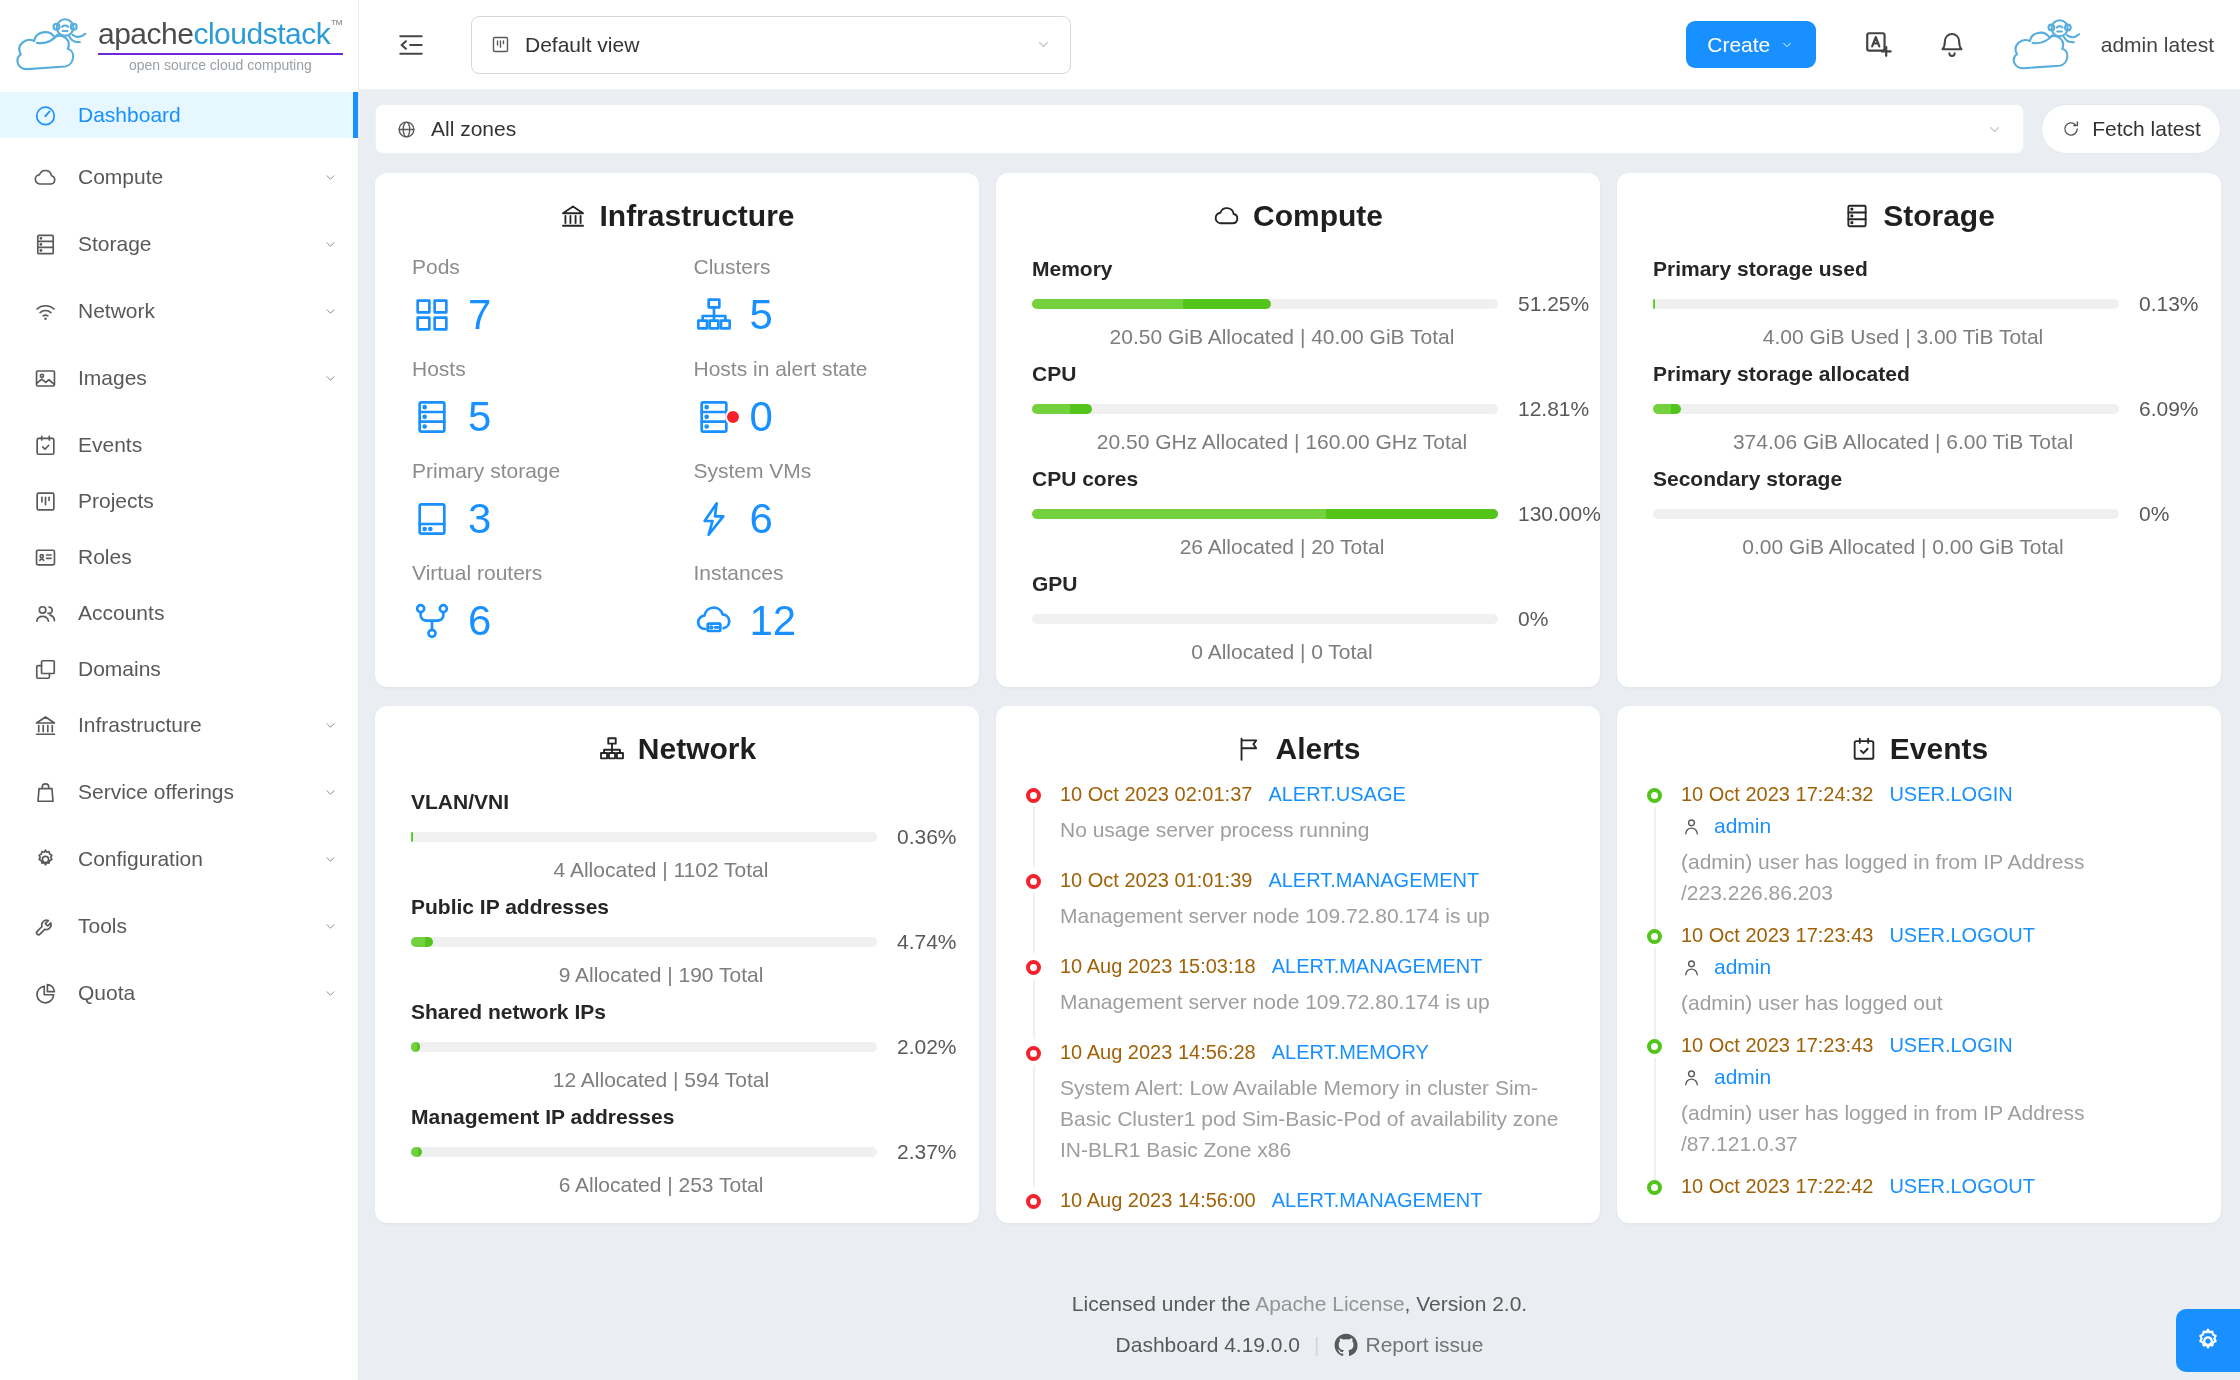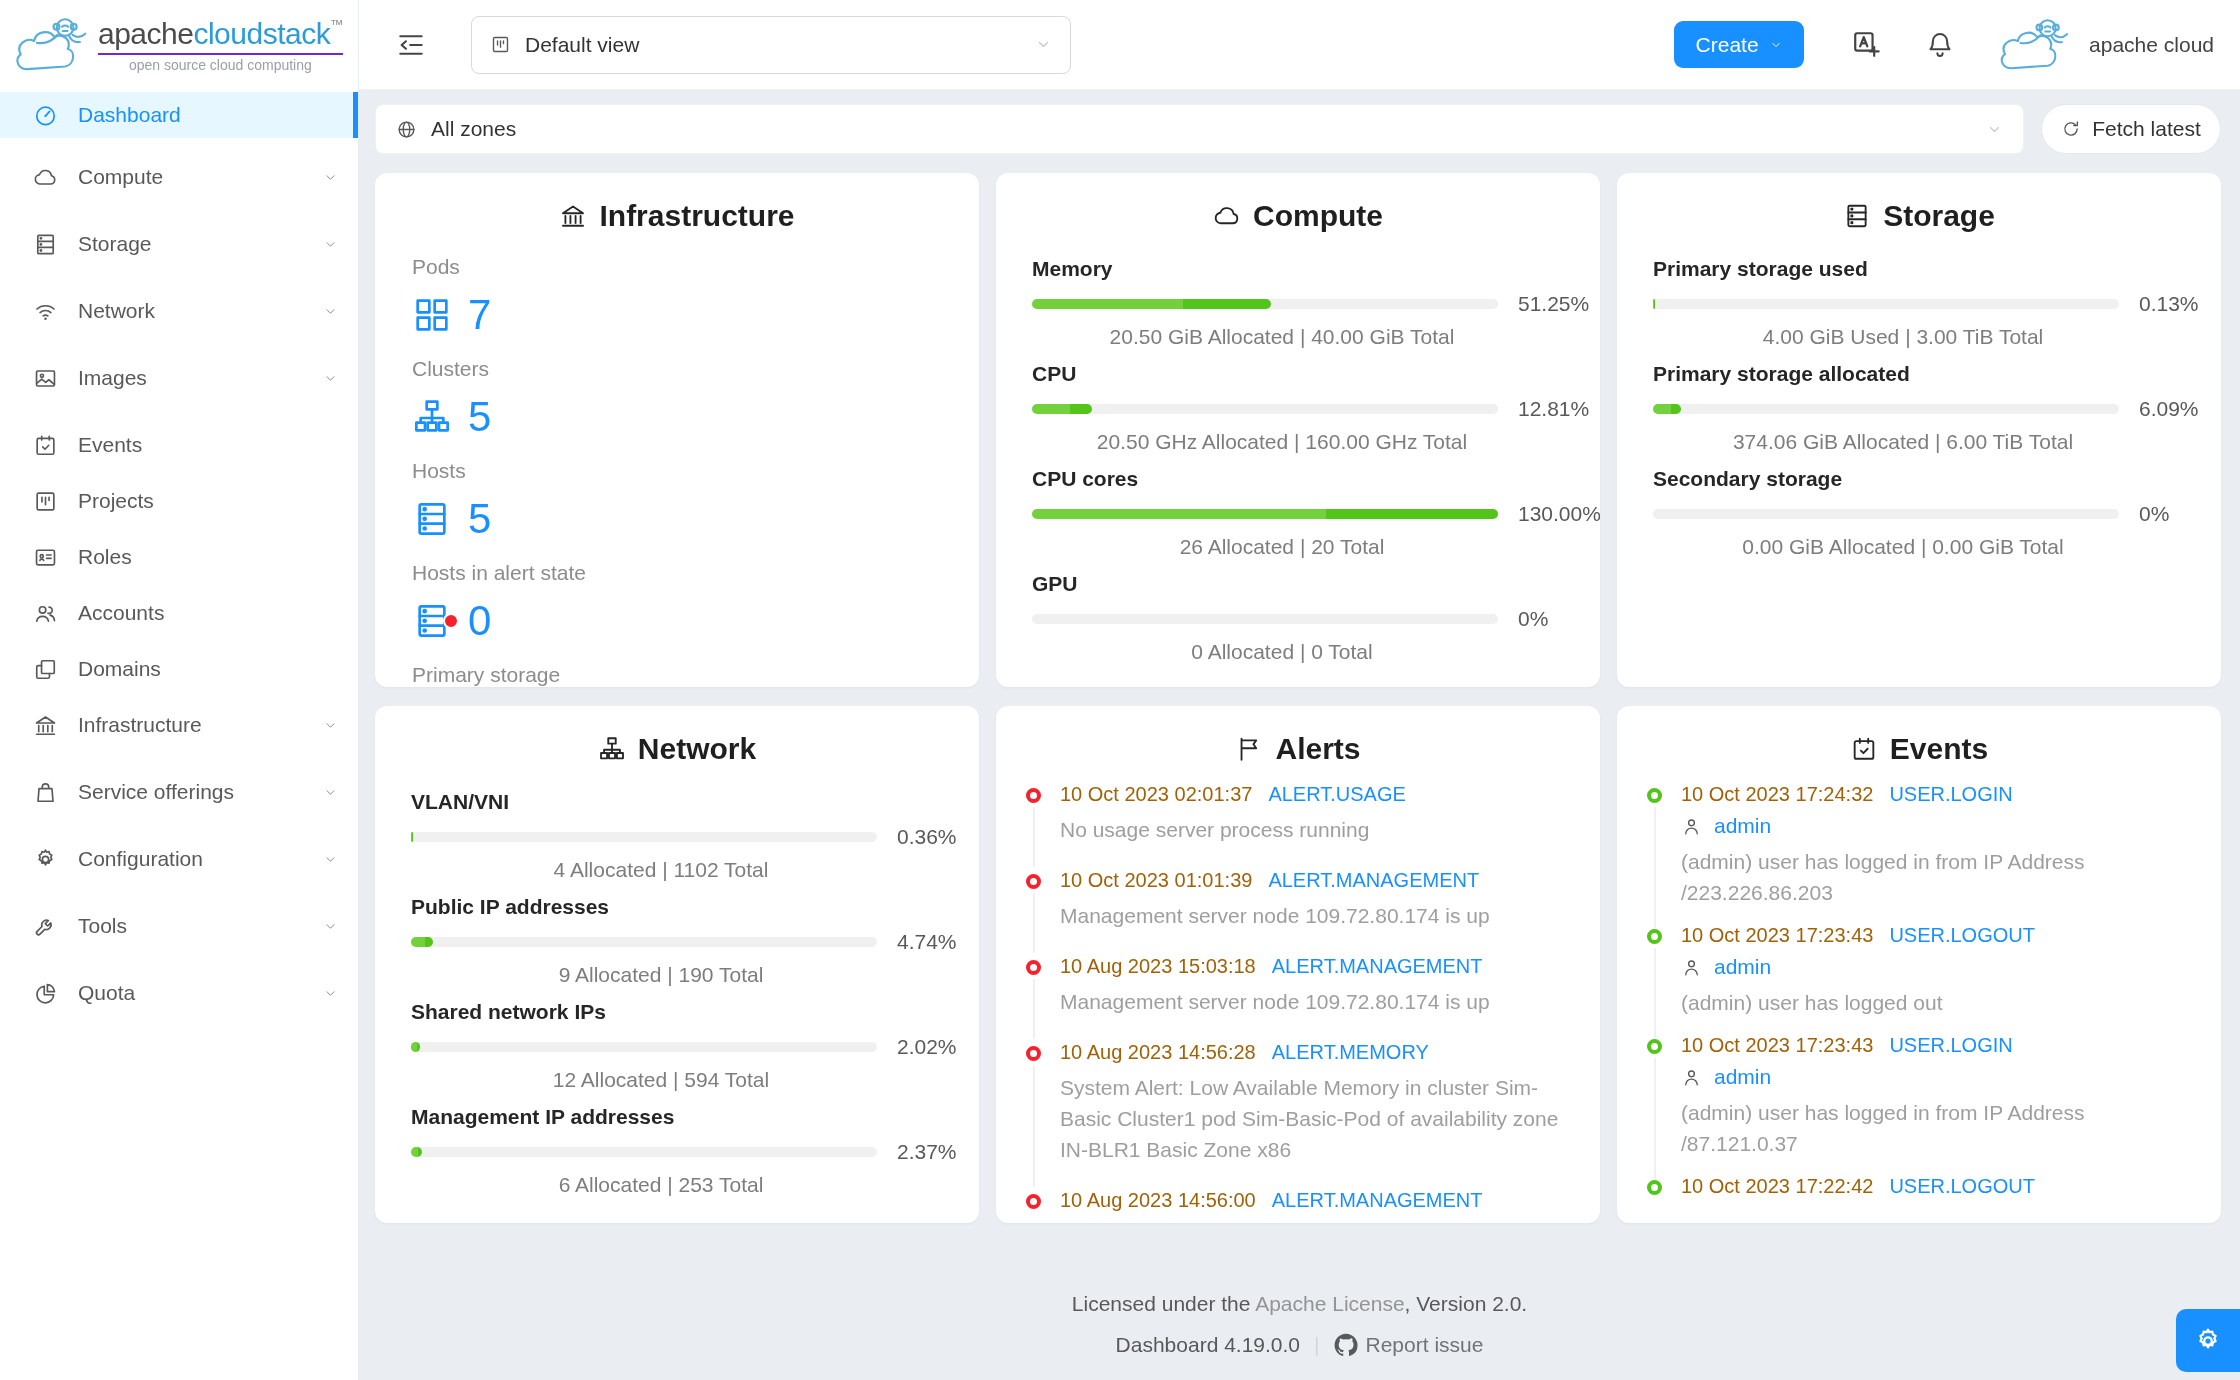--- a/index.html
+++ b/index.html
@@ -53,21 +53,21 @@
   .fetchbtn .ficon{width:20px;height:20px;color:#555}
   
   .card{position:absolute;width:604px;background:#fff;border-radius:12px;box-shadow:0 1px 3px rgba(25,45,70,.05);
         box-sizing:border-box;overflow:hidden}
   .r1{top:173px;height:514px}.r2{top:706px;height:517px}
   .c1{left:375px}.c2{left:996px}.c3{left:1617px}
   .card-title{padding-top:26px;display:flex;justify-content:center;align-items:center;gap:12px;
               font-size:30px;font-weight:600;color:#1f1f1f}
   .card-title .tic{width:28px;height:28px;color:#262626}
   
-  .infra-grid{display:grid;grid-template-columns:1fr;padding:22px 20px 0 37px;column-gap:16px}
+  .infra-grid{display:grid;grid-template-columns:1fr 1fr;padding:22px 20px 0 37px;column-gap:16px}
   .stat{margin-bottom:16px}
   .stat-label{font-size:21px;color:#8c8c8c;margin-bottom:10px}
   .stat-value{display:flex;align-items:center;gap:16px;height:52px}
   .stat-value .sic{width:40px;height:40px;color:#1890ff;position:relative}
   .stat-num{font-size:42px;color:#1890ff}
   .icwrap{position:relative;width:40px;height:40px}
   .alert-dot{position:absolute;right:-7px;top:50%;margin-top:-8px;width:16px;height:16px;border-radius:50%;
              background:#f5222d;border:2px solid #fff;box-sizing:border-box}
   
   .prows{padding:24px 36px 0 36px}
@@ -398,21 +398,21 @@
   </button>
   <svg class="ic tbicon translate">
       <use href="#i-translate"></use>
     </svg>
   <svg class="ic tbicon bell">
       <use href="#i-bell"></use>
     </svg>
   <svg class="ic avatar-art">
       <use href="#i-monkeycloud"></use>
     </svg>
-  <span class="username">apache cloud</span>
+  <span class="username">admin latest</span>
 </div>
 
 <div id="zonebar">
   <div class="zoneselect">
     <svg class="ic zicon">
         <use href="#i-globe"></use>
       </svg>
     <span class="ztext">All zones</span>
     <svg class="ic chev">
         <use href="#i-chevdown"></use>

